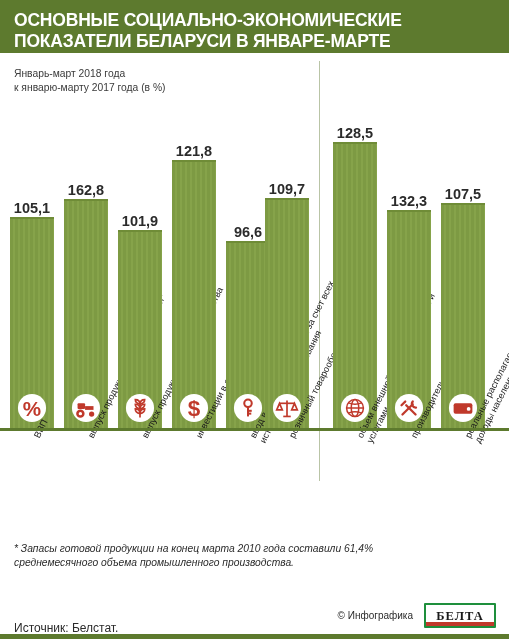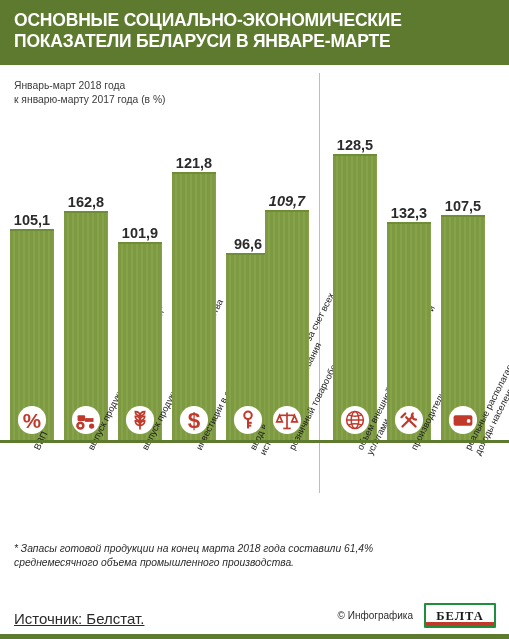--- a/index.html
+++ b/index.html
@@ -12,21 +12,21 @@
   }
   .infographic{
     position:relative;
     width:509px;height:639px;
     box-sizing:border-box;
   }
   
   .header{
     background:#5d7a2e;
     color:#ffffff;
-    padding:10px 14px 12px 14px;
+    padding:10px 14px 0 14px;
     box-sizing:border-box;
   }
   .header-title{
     font-size:17.5px;
     font-weight:bold;
     line-height:1.22;
     letter-spacing:-0.2px;
     text-transform:uppercase;
     margin:0;
   }
@@ -112,24 +112,23 @@
     position:absolute;
     left:14px;top:16px;right:14px;
     font-size:10.3px;
     font-style:italic;
     color:#2b2b2b;
     line-height:1.4;
     white-space:pre-line;
   }
   .source{
     position:absolute;
-    left:14px;bottom:12px;
-    font-size:15px;
+    left:14px;bottom:4px;
+    font-size:12px;
     color:#2b2b2b;
-    text-decoration:underline;
   }
   .credit{
     position:absolute;
     right:96px;bottom:18px;
     font-size:10px;
     color:#2b2b2b;
   }
   .logo{
     position:absolute;
     right:13px;bottom:11px;
@@ -247,21 +246,21 @@
               <path d="M16 15 L16 25"></path>
               <path d="M16 19 L20 19"></path>
               <path d="M16 22 L19.5 22"></path>
             </g>
           </svg>
         </div>
         <div class="bar-label" style="left:22px;top:4px;">ввод в эксплуатацию жилья за счет всех источников финансирования</div>
       </div>
 
       <div class="bar-group" style="left:265px;">
-        <div class="bar-value" style="bottom:234px;font-style:italic;">109,7</div>
+        <div class="bar-value" style="bottom:234px;">109,7</div>
         <div class="bar-rect" style="height:231px;">
           <svg class="bar-icon" viewBox="0 0 32 32">
             <circle cx="16" cy="16" r="15" fill="#ffffff"></circle>
             <g stroke="#c0392b" stroke-width="1.8" fill="none">
               <path d="M16 8 L16 25"></path>
               <path d="M8 11 L24 11"></path>
               <path d="M12 25 L20 25"></path>
               <path d="M8 11 L5 18 L11 18 Z"></path>
               <path d="M24 11 L21 18 L27 18 Z"></path>
             </g>
@@ -316,21 +315,21 @@
         </div>
         <div class="bar-label" style="left:22px;top:4px;">реальные располагаемые денежные доходы населения</div>
       </div>
 
     </div>
 
     <div class="baseline"></div>
   </div>
 
   <div class="footnote-area">
-    <div class="footnote">* Запасы готовой продукции на конец марта 2018 года составили 61,4%
+    <div class="footnote">* Запасы готовой продукции на конец марта 2010 года составили 61,4%
 среднемесячного объема промышленного производства.</div>
     <div class="source">Источник: Белстат.</div>
     <div class="credit">© Инфографика</div>
     <div class="logo">
       <div class="logo-text">БЕЛТА</div>
       <div class="logo-stripe"></div>
     </div>
     <div class="bottom-bar"></div>
   </div>
 

